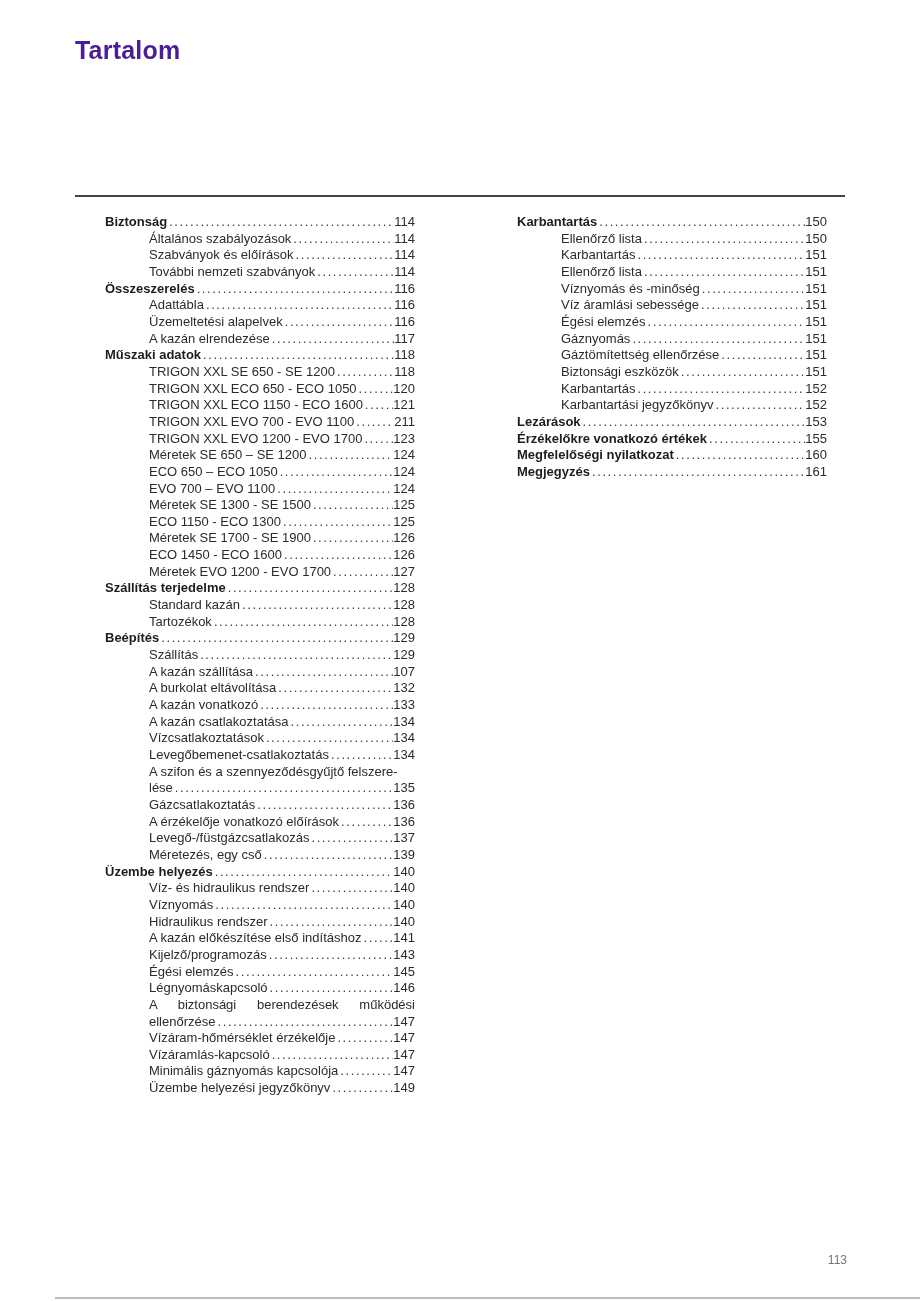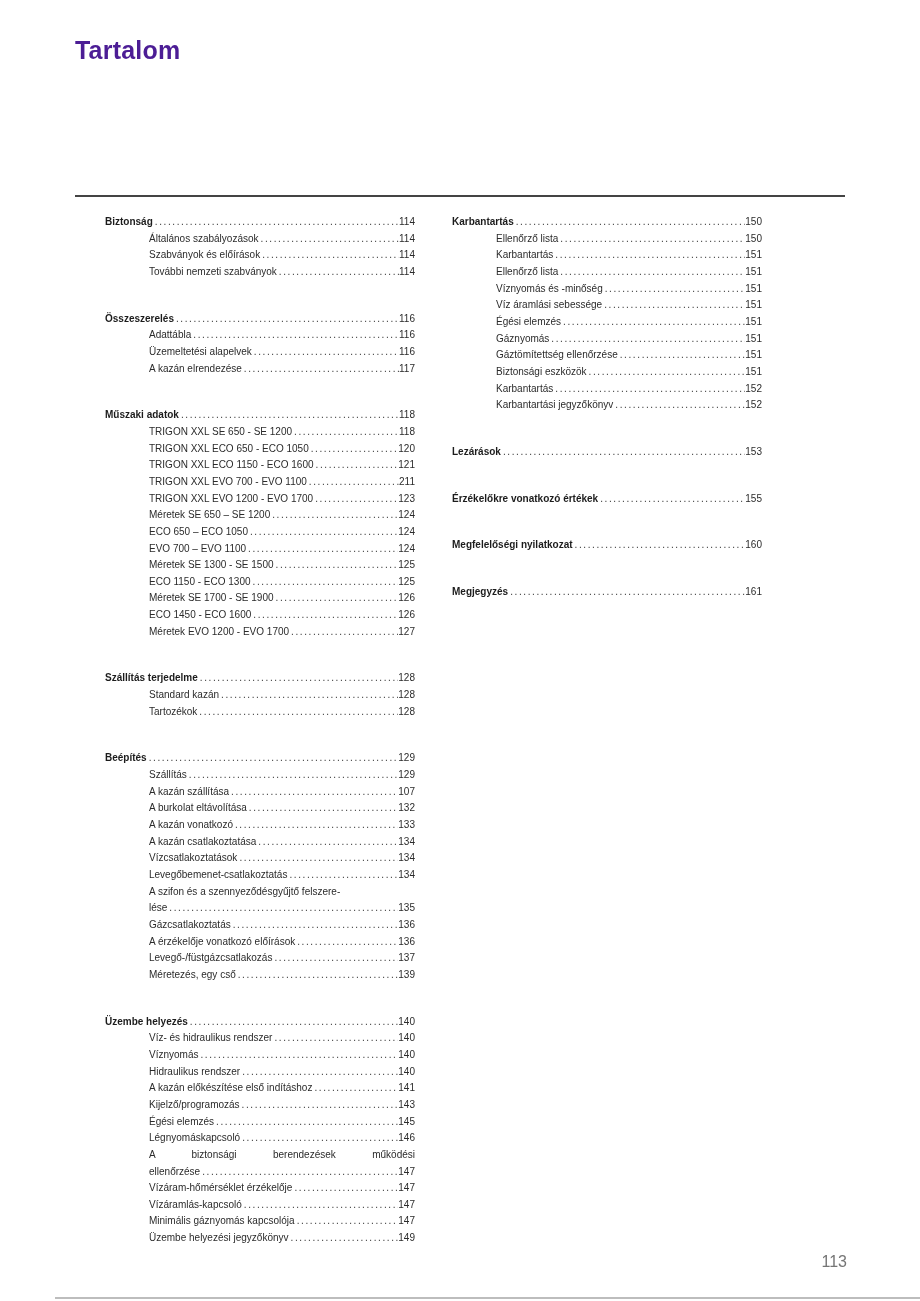--- a/index.html
+++ b/index.html
@@ -23,26 +23,26 @@
     position: absolute;
     left: 75px; top: 195px;
     width: 770px; height: 2px;
     background: #444444;
   }
   .content {
     position: absolute;
     left: 105px; top: 214px;
     width: 710px;
     display: flex;
-    gap: 37px;
-    font-size: 10px;
+    gap: 102px;
+    font-size: 13px;
     line-height: 16.65px;
   }
   .col { width: 310px; flex: 0 0 310px; }
-  .toc-section + .toc-section { margin-top: 30px; }
+  .toc-section + .toc-section { margin-top: 0; }
   .row {
     display: flex;
     align-items: baseline;
   }
   .row .label { white-space: nowrap; flex: 0 0 auto; }
   .header-row .label { font-weight: bold; color: #1c1c1c; }
   .item { padding-left: 44px; }
   .leader {
     flex: 1 1 0;
     min-width: 4px;
@@ -58,21 +58,21 @@
   .pagenum { flex: 0 0 auto; white-space: nowrap; }
   .wrapline { display: block; }
   .wrapline.nowrap { white-space: nowrap; }
   .wrapline.justify { text-align: justify; text-align-last: justify; }
   .folio {
     position: absolute;
     top: 1253px;
     left: 815px;
     width: 32px;
     text-align: right;
-    font-size: 16px;
+    font-size: 12px;
     color: #757575;
   }
   .scan-edge {
     position: absolute;
     left: 55px; top: 1297px;
     width: 865px; height: 2px;
     background: #bdbdbd;
   }
 </style>
 </head>

